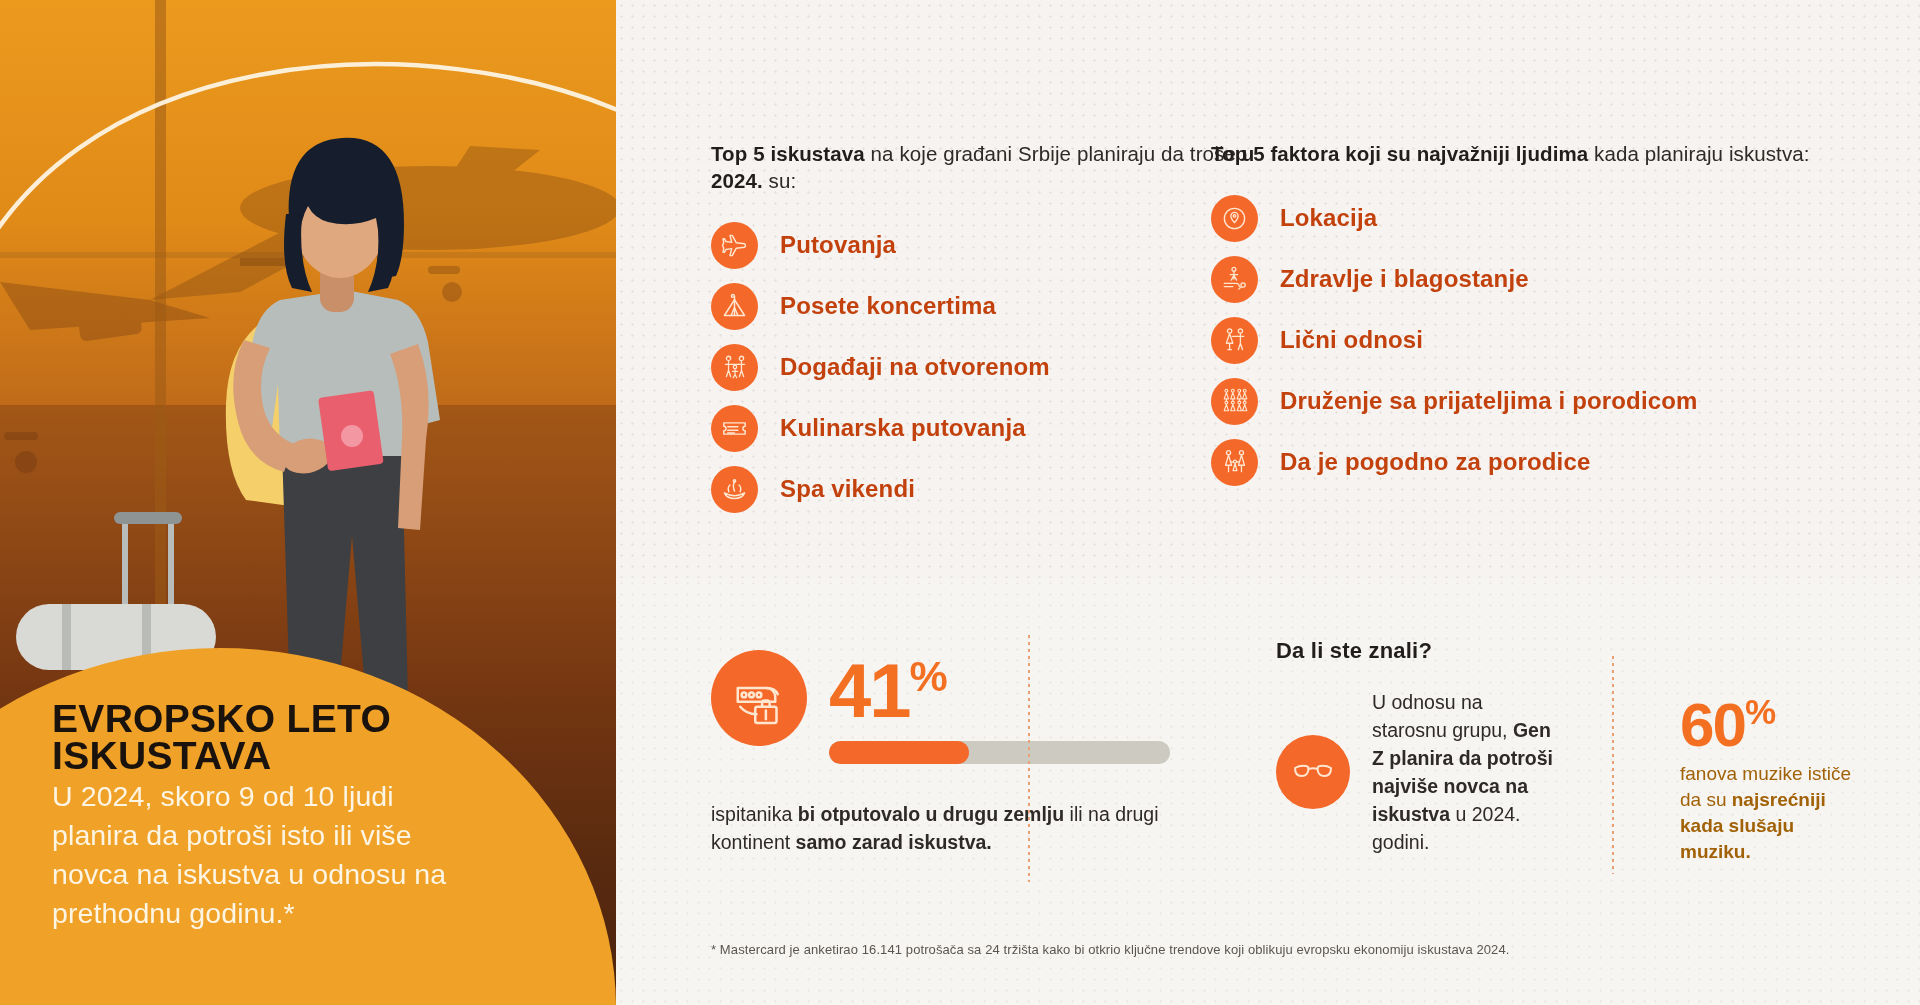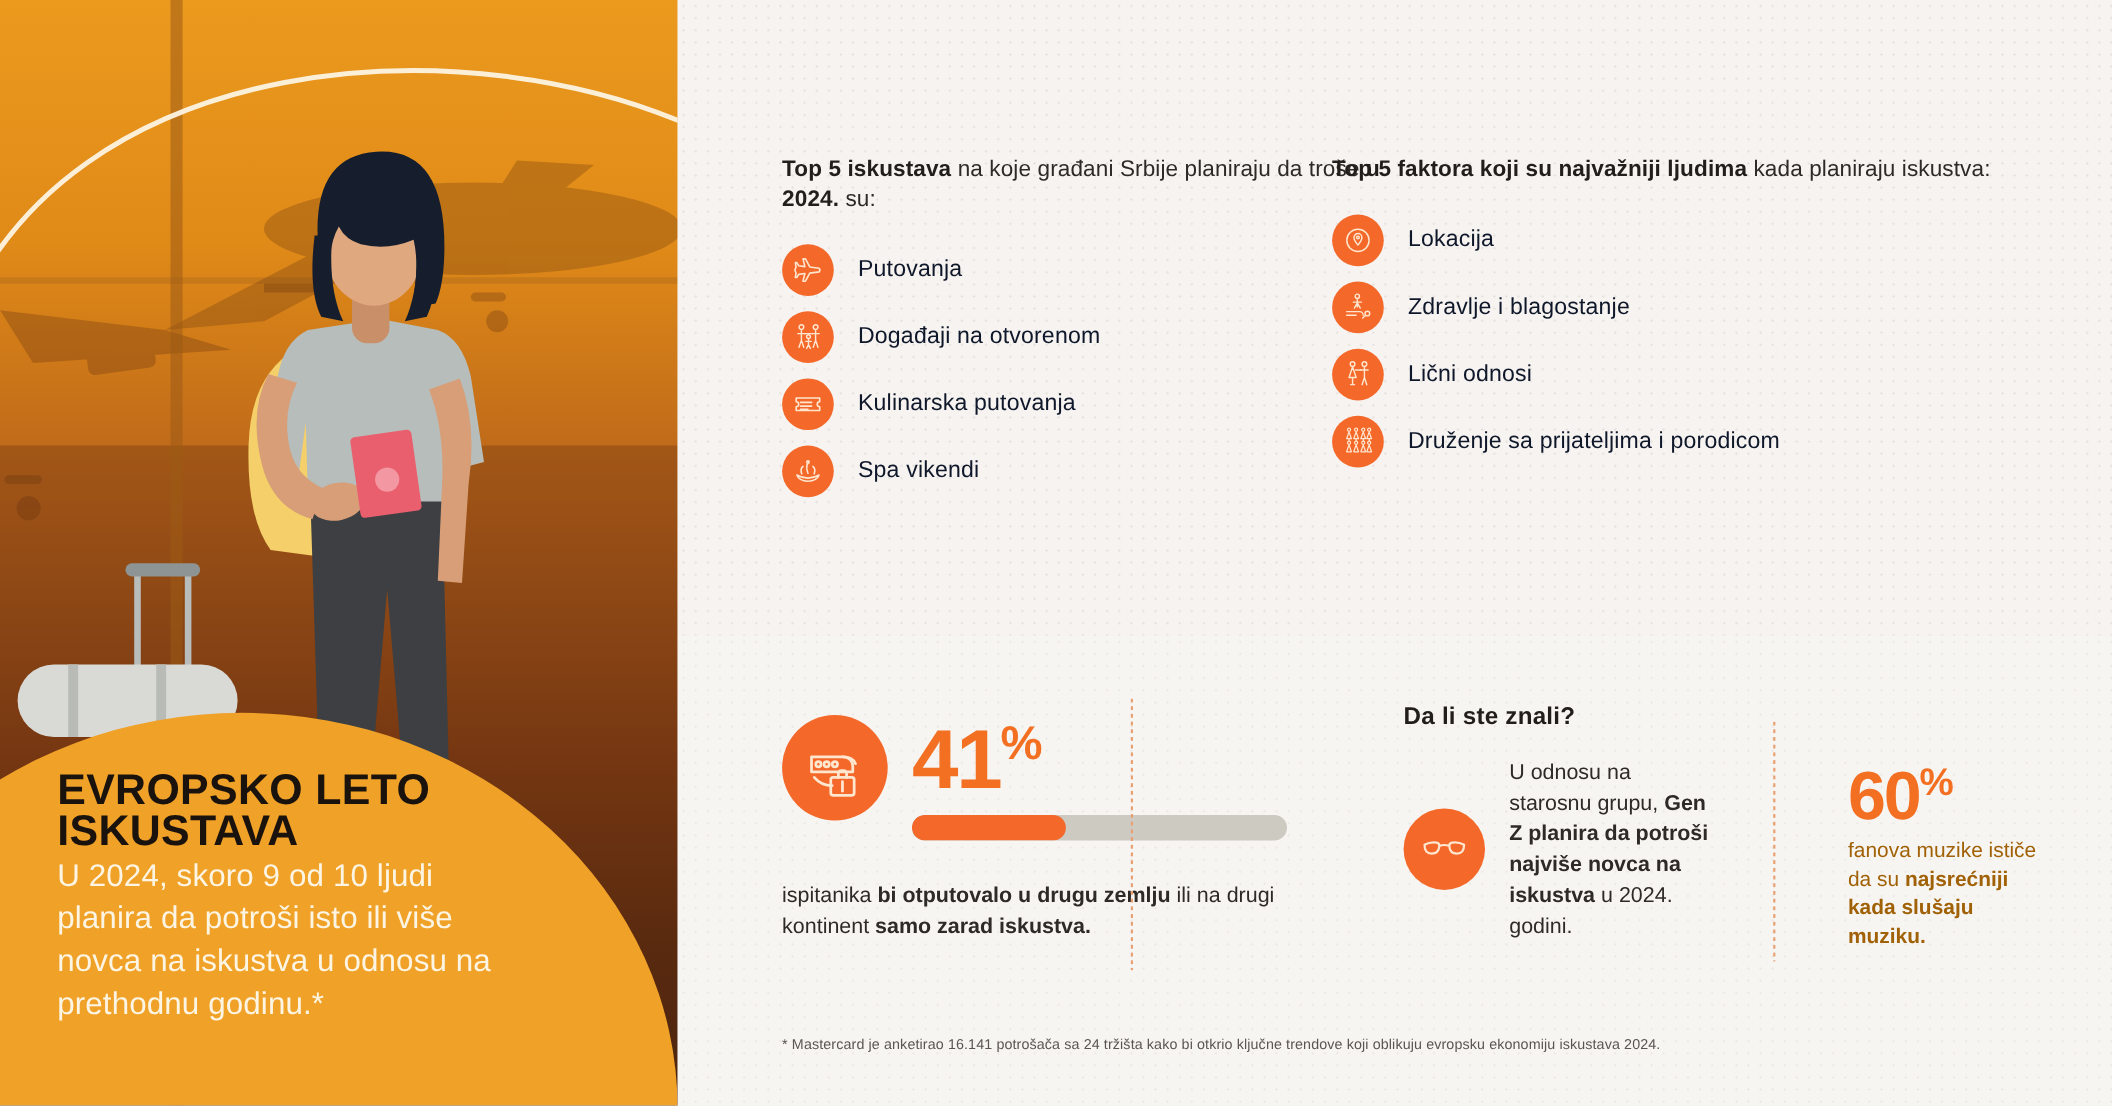--- a/index.html
+++ b/index.html
@@ -50,22 +50,22 @@
   .col-head b{ font-weight:700; color:#211e1c; }
 
   .item{ display:flex; align-items:center; height:50px; margin-bottom:11px; }
   .badge{
     width:47px; height:47px; border-radius:50%;
     background:#f4682a; flex:0 0 47px;
     display:flex; align-items:center; justify-content:center;
   }
   .badge svg{ display:block; }
   .item-label{
-    margin-left:22px; font-size:21px; color:#0f172a;
-    font-weight:400; letter-spacing:.15px; white-space:nowrap;
+    margin-left:22px; font-size:24px; color:#c2410c;
+    font-weight:700; letter-spacing:.15px; white-space:nowrap;
   }
 
   
   .stat41{ position:absolute; left:95px; top:62px; width:520px; }
   .stat41-row{ display:flex; align-items:flex-start; }
   .stat-badge{
     width:96px; height:96px; border-radius:50%; background:#f4682a;
     flex:0 0 96px; display:flex; align-items:center; justify-content:center;
     margin-top:10px;
   }
@@ -240,20 +240,32 @@
 
         <div class="item">
           <span class="badge">
             <svg width="27" height="27" viewBox="0 0 24 24" fill="none" stroke="#ffe6cf" stroke-width="1.3" stroke-linecap="round" stroke-linejoin="round">
               <path d="M21 13.5 L13.5 14.5 L10 21 L8 21 L9.5 14.8 L4.5 15.5 L3 18 L1.8 18 L2.4 14.4 L1.4 12 L2.4 9.6 L1.8 6 L3 6 L4.5 8.5 L9.5 9.2 L8 3 L10 3 L13.5 9.5 L21 10.5 Q22.4 12 21 13.5 Z"></path>
             </svg>
           </span>
           <span class="item-label">Putovanja</span>
         </div>
 
+        <div class="item">
+          <span class="badge">
+            <svg width="27" height="27" viewBox="0 0 24 24" fill="none" stroke="#ffe6cf" stroke-width="1.3" stroke-linecap="round" stroke-linejoin="round">
+              <path d="M12 6 L3 20 L21 20 Z"></path>
+              <path d="M12 6 L12 20"></path>
+              <path d="M9 20 L12 13 L15 20"></path>
+              <path d="M12 6 L12 3"></path>
+              <circle cx="10.6" cy="2.6" r="1.3"></circle>
+            </svg>
+          </span>
+          <span class="item-label">Posete koncertima</span>
+        </div>
 
         <div class="item">
           <span class="badge">
             <svg width="28" height="28" viewBox="0 0 26 26" fill="none" stroke="#ffe6cf" stroke-width="1.2" stroke-linecap="round" stroke-linejoin="round">
               <circle cx="7" cy="5" r="2"></circle>
                 <path d="M7 8 L7 16 M4 10.5 L10 10.5 M5 22 L7 16 L9 22"></path>
               <circle cx="19" cy="5" r="2"></circle>
                 <path d="M19 8 L19 16 M16 10.5 L22 10.5 M17 22 L19 16 L21 22"></path>
               <circle cx="13" cy="13" r="1.6"></circle>
                 <path d="M13 15.4 L13 20 M10.6 17 L15.4 17 M11.4 23 L13 20 L14.6 23"></path>
@@ -348,20 +360,34 @@
                 <circle cx="17" cy="3.4" r="1.3"></circle>
                   <path d="M17 5.2 L15 11 L19 11 Z"></path>
                 <circle cx="22" cy="3.4" r="1.3"></circle>
                   <path d="M22 5.2 L20 11 L24 11 Z"></path>
               </g>
             </svg>
           </span>
           <span class="item-label">Druženje sa prijateljima i porodicom</span>
         </div>
 
+        <div class="item">
+          <span class="badge">
+            <svg width="28" height="28" viewBox="0 0 26 26" fill="none" stroke="#ffe6cf" stroke-width="1.2" stroke-linecap="round" stroke-linejoin="round">
+              <circle cx="7" cy="4.4" r="1.9"></circle>
+              <path d="M7 6.6 L4.2 16 L9.8 16 Z M7 16 L7 22"></path>
+              <circle cx="19" cy="4.4" r="1.9"></circle>
+              <path d="M19 6.6 L16.2 16 L21.8 16 Z M19 16 L19 22"></path>
+              <circle cx="13" cy="12.6" r="1.4"></circle>
+              <path d="M13 14.4 L11.2 21 L14.8 21 Z"></path>
+              <path d="M9.4 12.6 L11.6 13.4 M16.6 12.6 L14.4 13.4"></path>
+            </svg>
+          </span>
+          <span class="item-label">Da je pogodno za porodice</span>
+        </div>
       </div>
     </div>
   </div>
 
   <div class="right-bottom">
     <div class="dots faint"></div>
 
     <div class="stat41">
       <div class="stat41-row">
         <span class="stat-badge">

